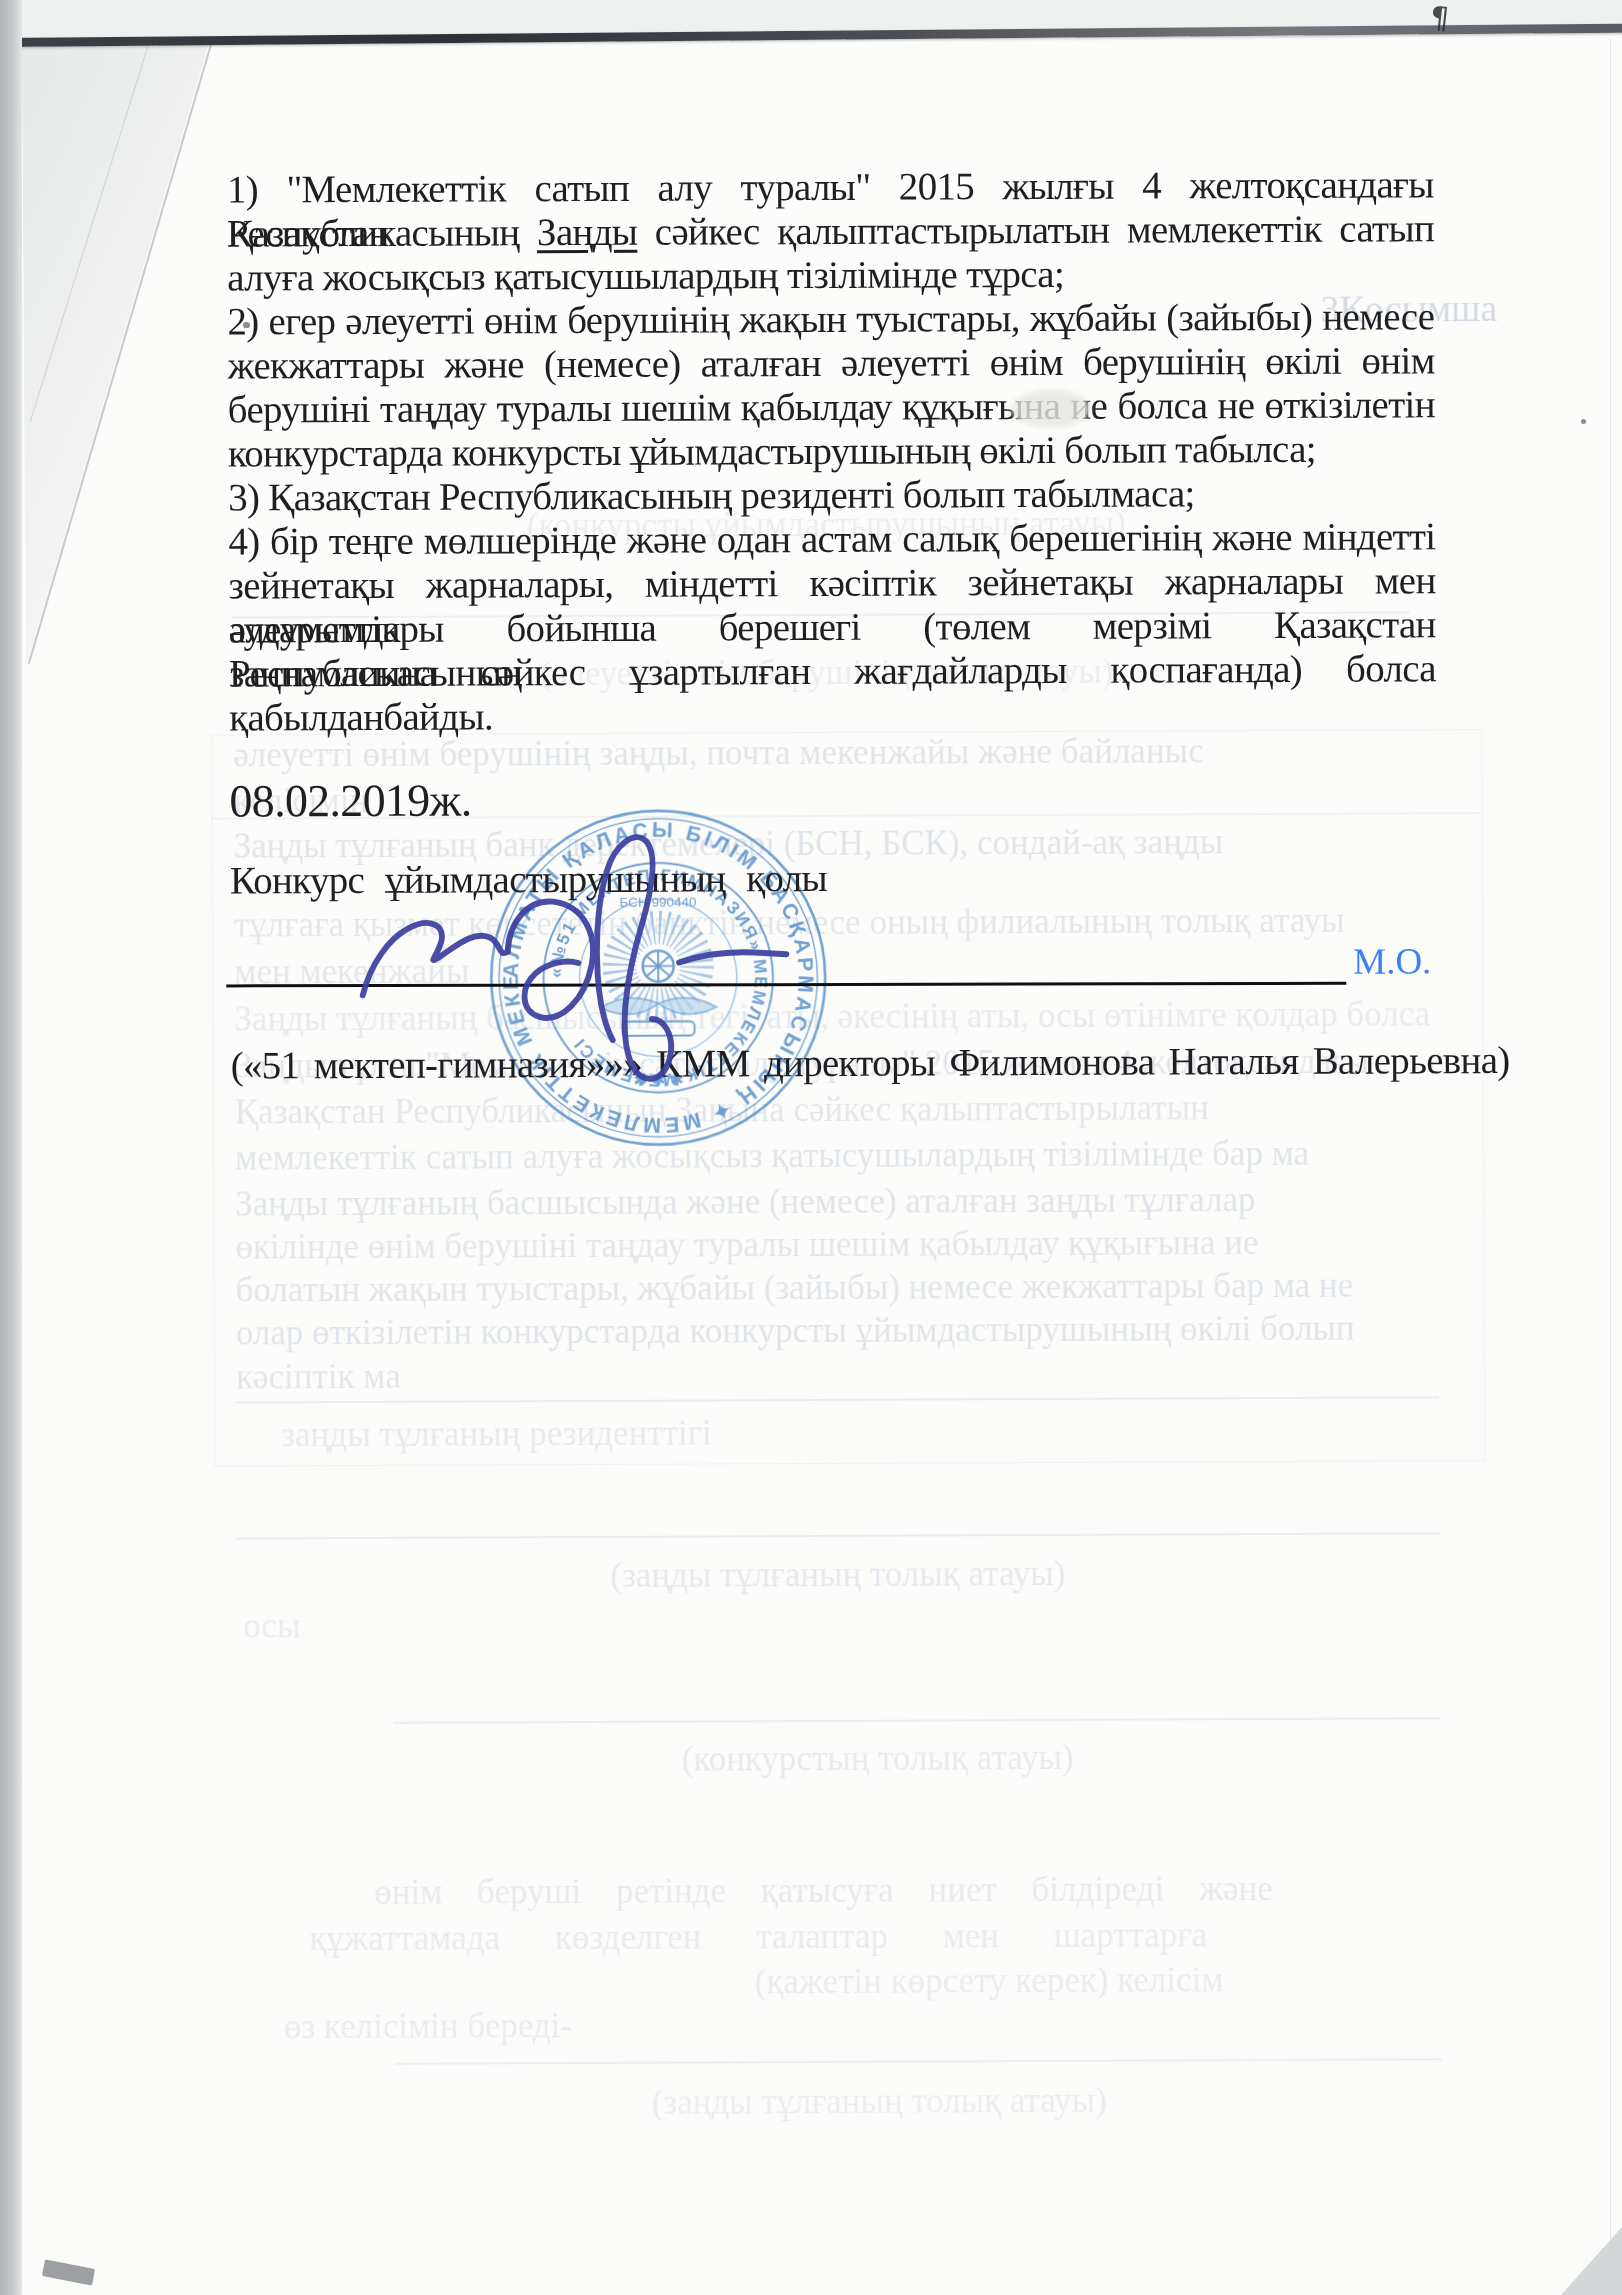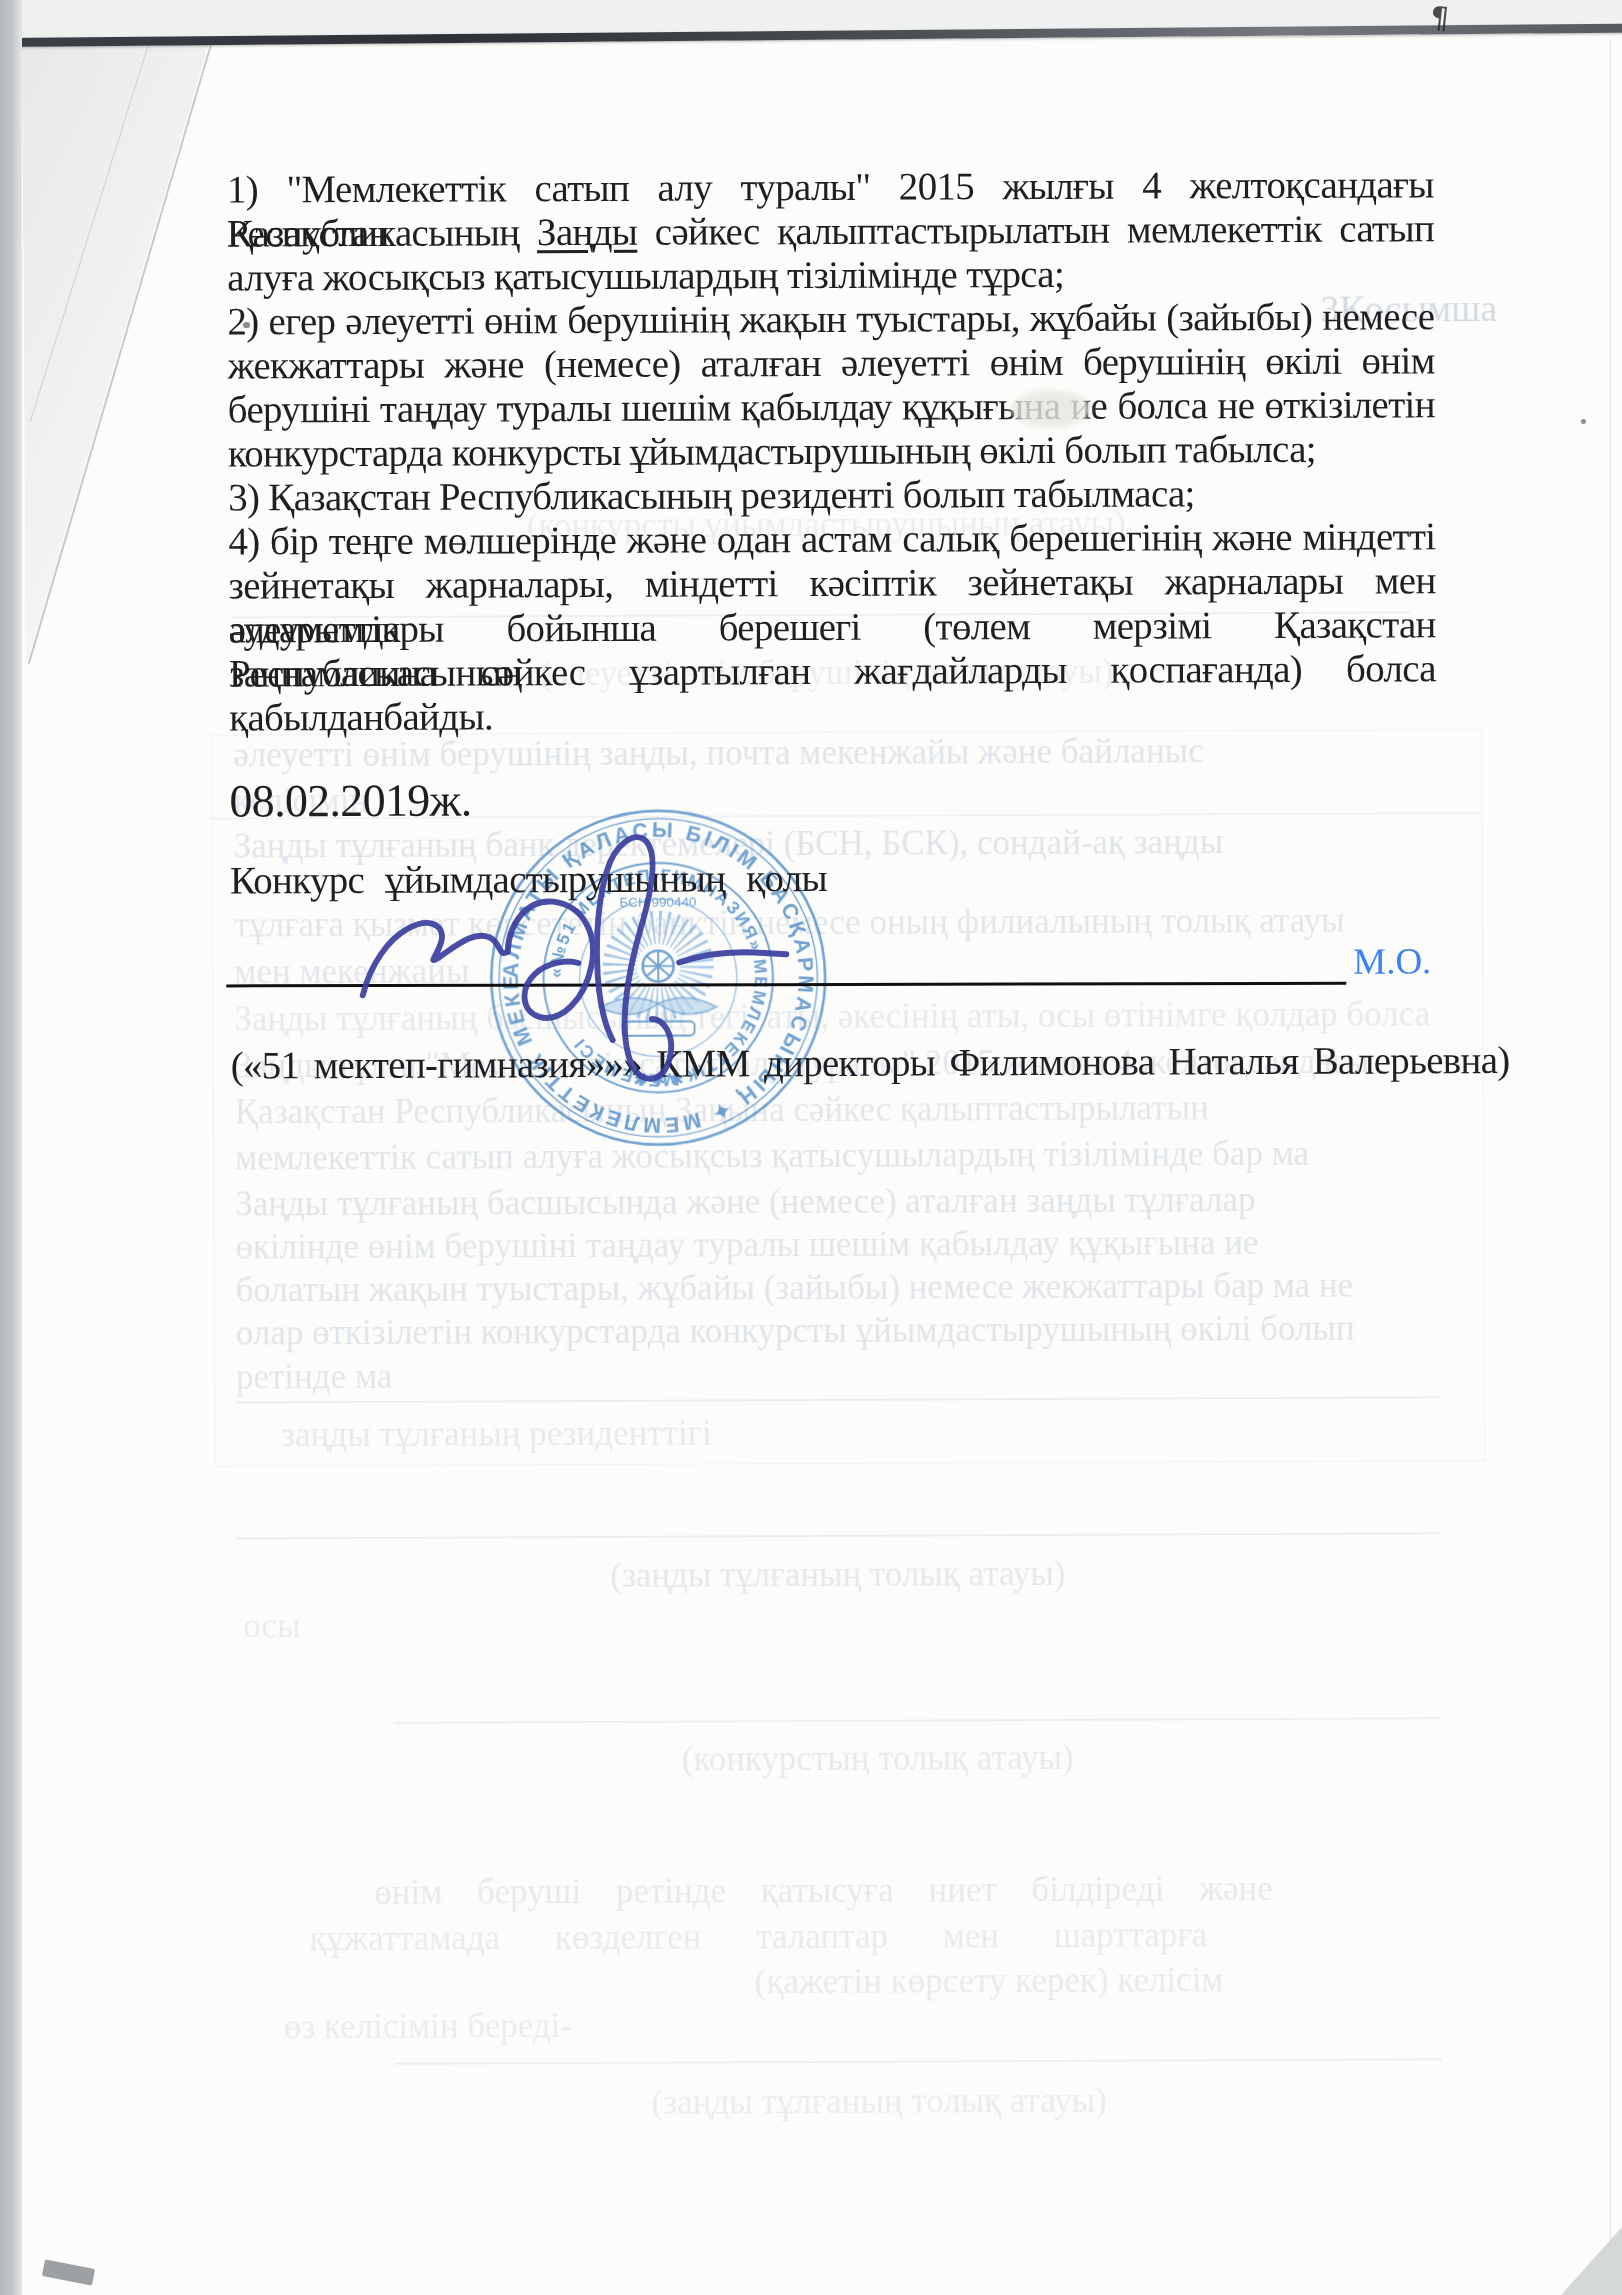--- a/index.html
+++ b/index.html
@@ -84,21 +84,21 @@
         <div class="gline" style="top: 903px; font-size: 35px; opacity: 0.15; left: 230px;">тұлғаға қызмет көрсететін банктің немесе оның филиалының толық атауы</div>
         <div class="gline" style="top: 950px; font-size: 35px; opacity: 0.15; left: 230px;">мен мекенжайы</div>
         <div class="gline" style="top: 997px; font-size: 35px; opacity: 0.13; left: 230px;">Заңды тұлғаның басшысының тегі, аты, әкесінің аты, осы өтінімге қолдар болса</div>
         <div class="gline" style="top: 1044px; font-size: 35px; opacity: 0.15; left: 230px;">Заңды тұлға "Мемлекеттік сатып алу туралы" 2015 жылғы 4 желтоқсандағы</div>
         <div class="gline" style="top: 1090px; font-size: 35px; opacity: 0.15; left: 230px;">Қазақстан Республикасының Заңына сәйкес қалыптастырылатын</div>
         <div class="gline" style="top: 1136px; font-size: 35px; opacity: 0.16; left: 230px;">мемлекеттік сатып алуға жосықсыз қатысушылардың тізілімінде бар ма</div>
         <div class="gline" style="top: 1182px; font-size: 35px; opacity: 0.17; left: 230px;">Заңды тұлғаның басшысында және (немесе) аталған заңды тұлғалар</div>
         <div class="gline" style="top: 1225px; font-size: 35px; opacity: 0.16; left: 230px;">өкілінде өнім берушіні таңдау  туралы шешім қабылдау құқығына ие</div>
         <div class="gline" style="top: 1268px; font-size: 35px; opacity: 0.17; left: 230px;">болатын жақын туыстары, жұбайы (зайыбы) немесе жекжаттары бар ма не</div>
         <div class="gline" style="top: 1311px; font-size: 35px; opacity: 0.17; left: 230px;">олар өткізілетін конкурстарда конкурсты ұйымдастырушының өкілі болып</div>
-        <div class="gline" style="top: 1355px; font-size: 35px; opacity: 0.15; left: 230px;">ретінде ма</div>
+        <div class="gline" style="top: 1355px; font-size: 35px; opacity: 0.15; left: 230px;">кәсіптік ма</div>
         <div class="grule" style="left: 229px; top: 1399px; width: 1204px; opacity: 0.12;"></div>
         <div class="gline" style="top: 1413px; font-size: 35px; opacity: 0.13; left: 275px;">заңды тұлғаның резиденттігі</div>
         <div class="grule" style="left: 229px; top: 1535px; width: 1204px; opacity: 0.12;"></div>
         <div class="gline" style="top: 1555px; font-size: 35px; opacity: 0.14; left: 831px; transform: translateX(-50%);">(заңды тұлғаның толық атауы)</div>
         <div class="gline" style="top: 1604px; font-size: 35px; opacity: 0.11; left: 236px;">осы</div>
         <div class="grule" style="left: 386px; top: 1720px; width: 1047px; opacity: 0.11;"></div>
         <div class="gline" style="top: 1739px; font-size: 35px; opacity: 0.13; left: 870px; transform: translateX(-50%);">(конкурстың толық атауы)</div>
         <div class="gline" style="top: 1871px; font-size: 35px; opacity: 0.13; left: 366px; word-spacing: 26px;">өнім беруші ретінде қатысуға ниет білдіреді және</div>
         <div class="gline" style="top: 1917px; font-size: 35px; opacity: 0.12; left: 301px; word-spacing: 46px;">құжаттамада көзделген талаптар мен шарттарға</div>
         <div class="gline" style="top: 1962px; font-size: 35px; opacity: 0.12; left: 746px;">(қажетін көрсету керек) келісім</div>

